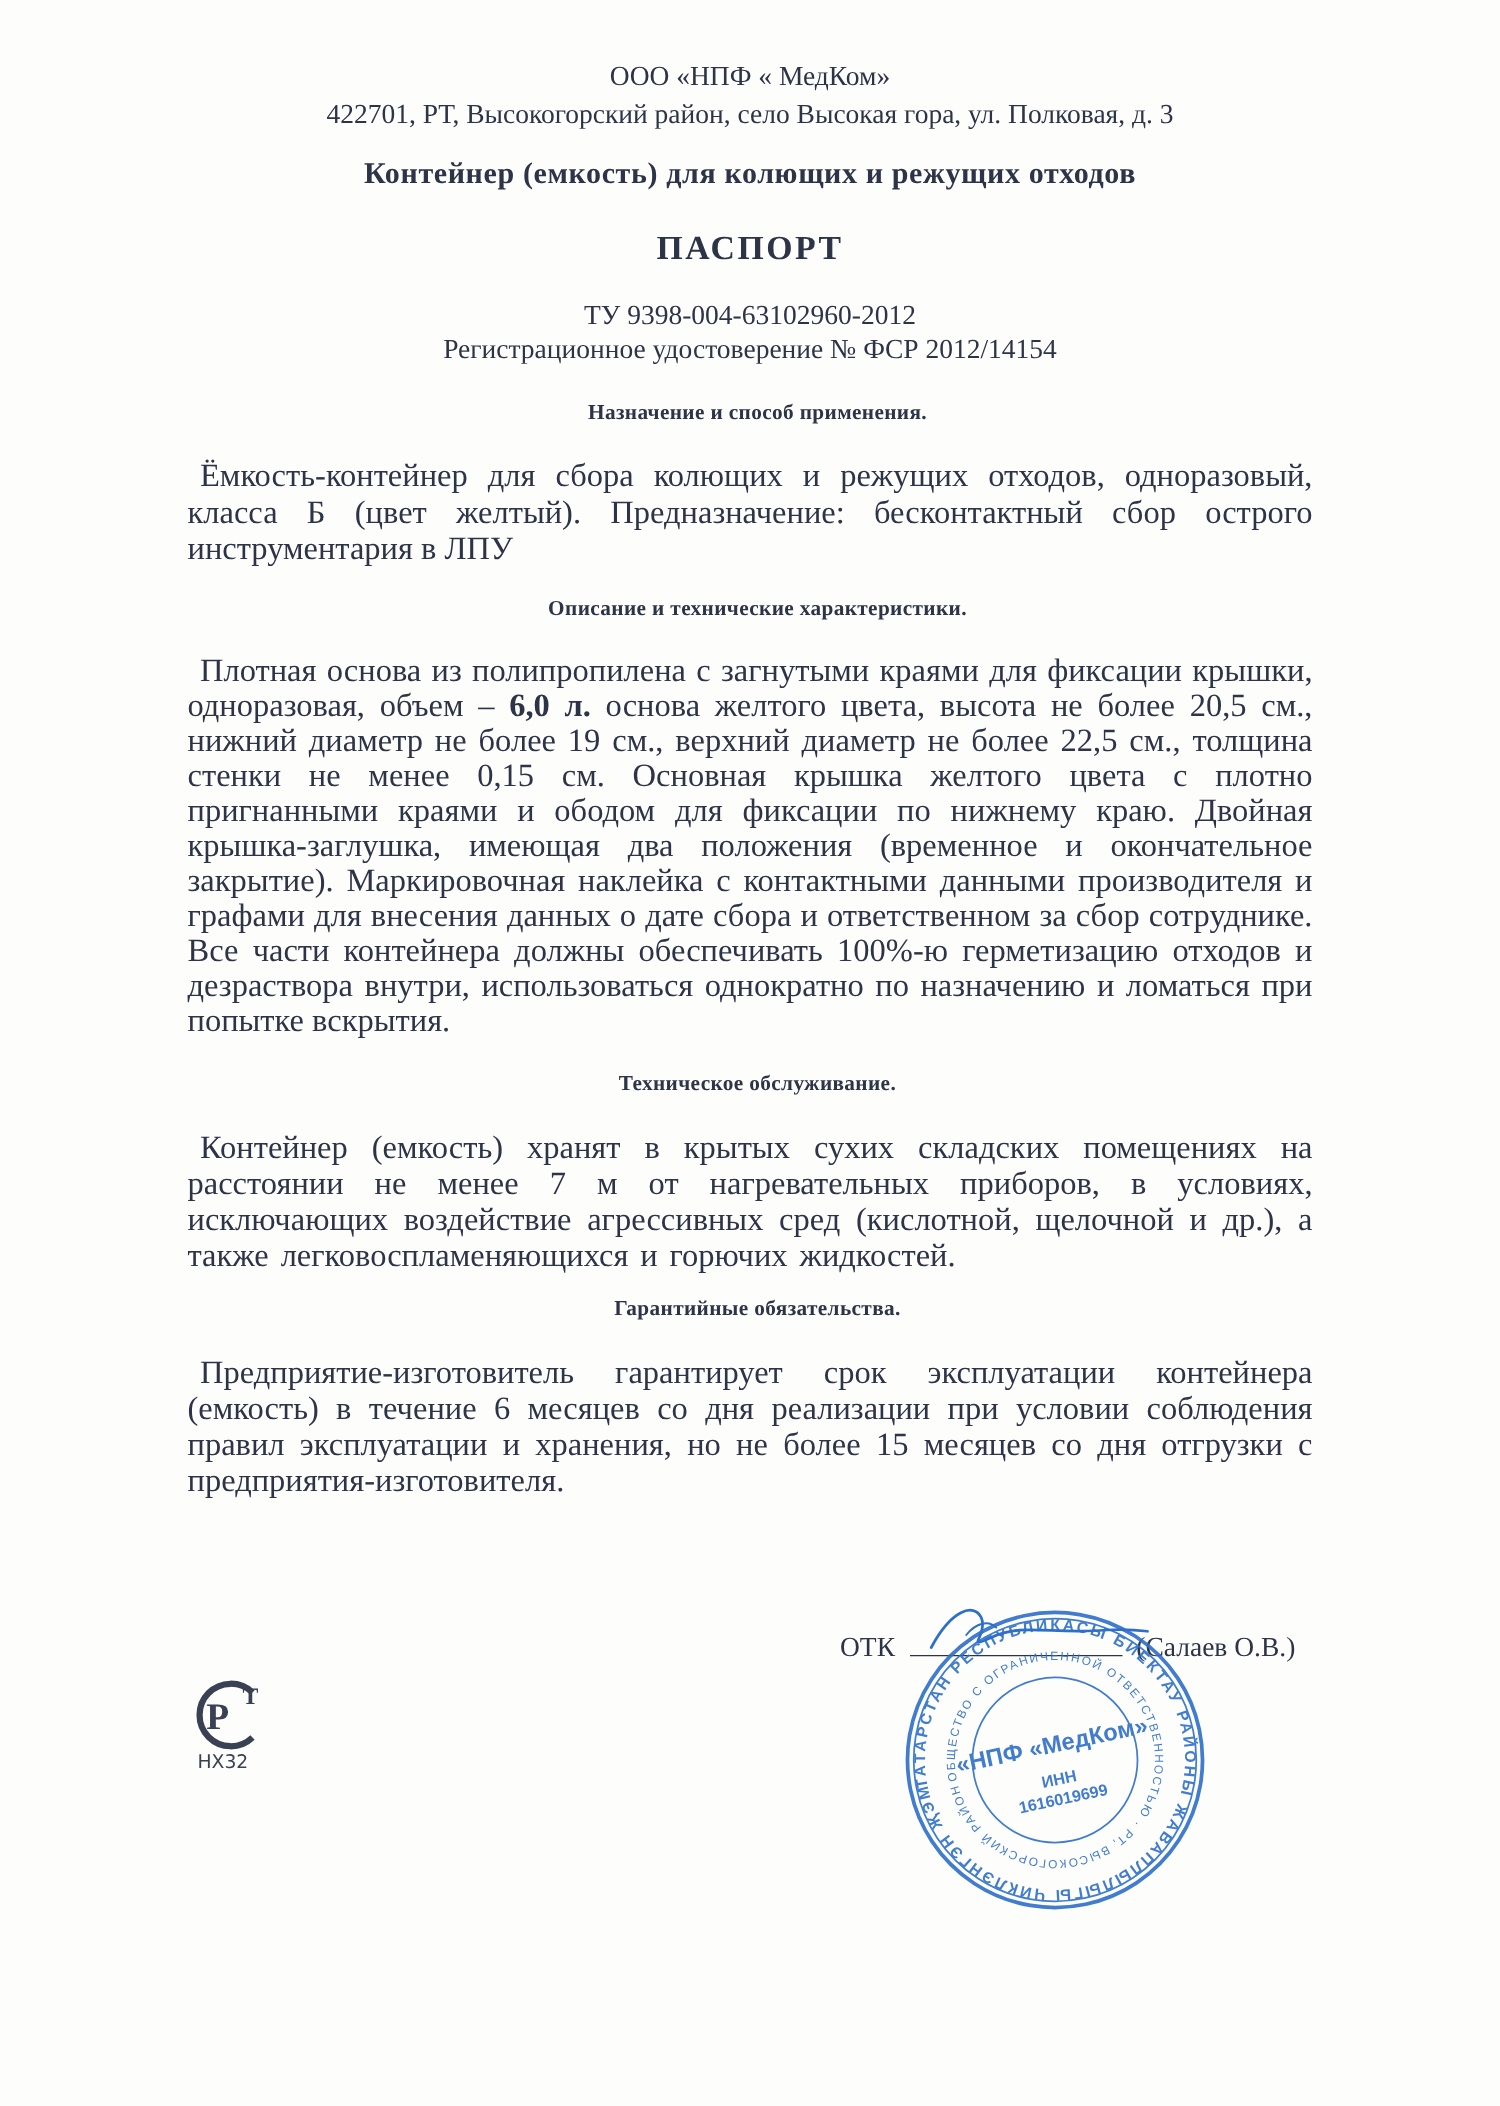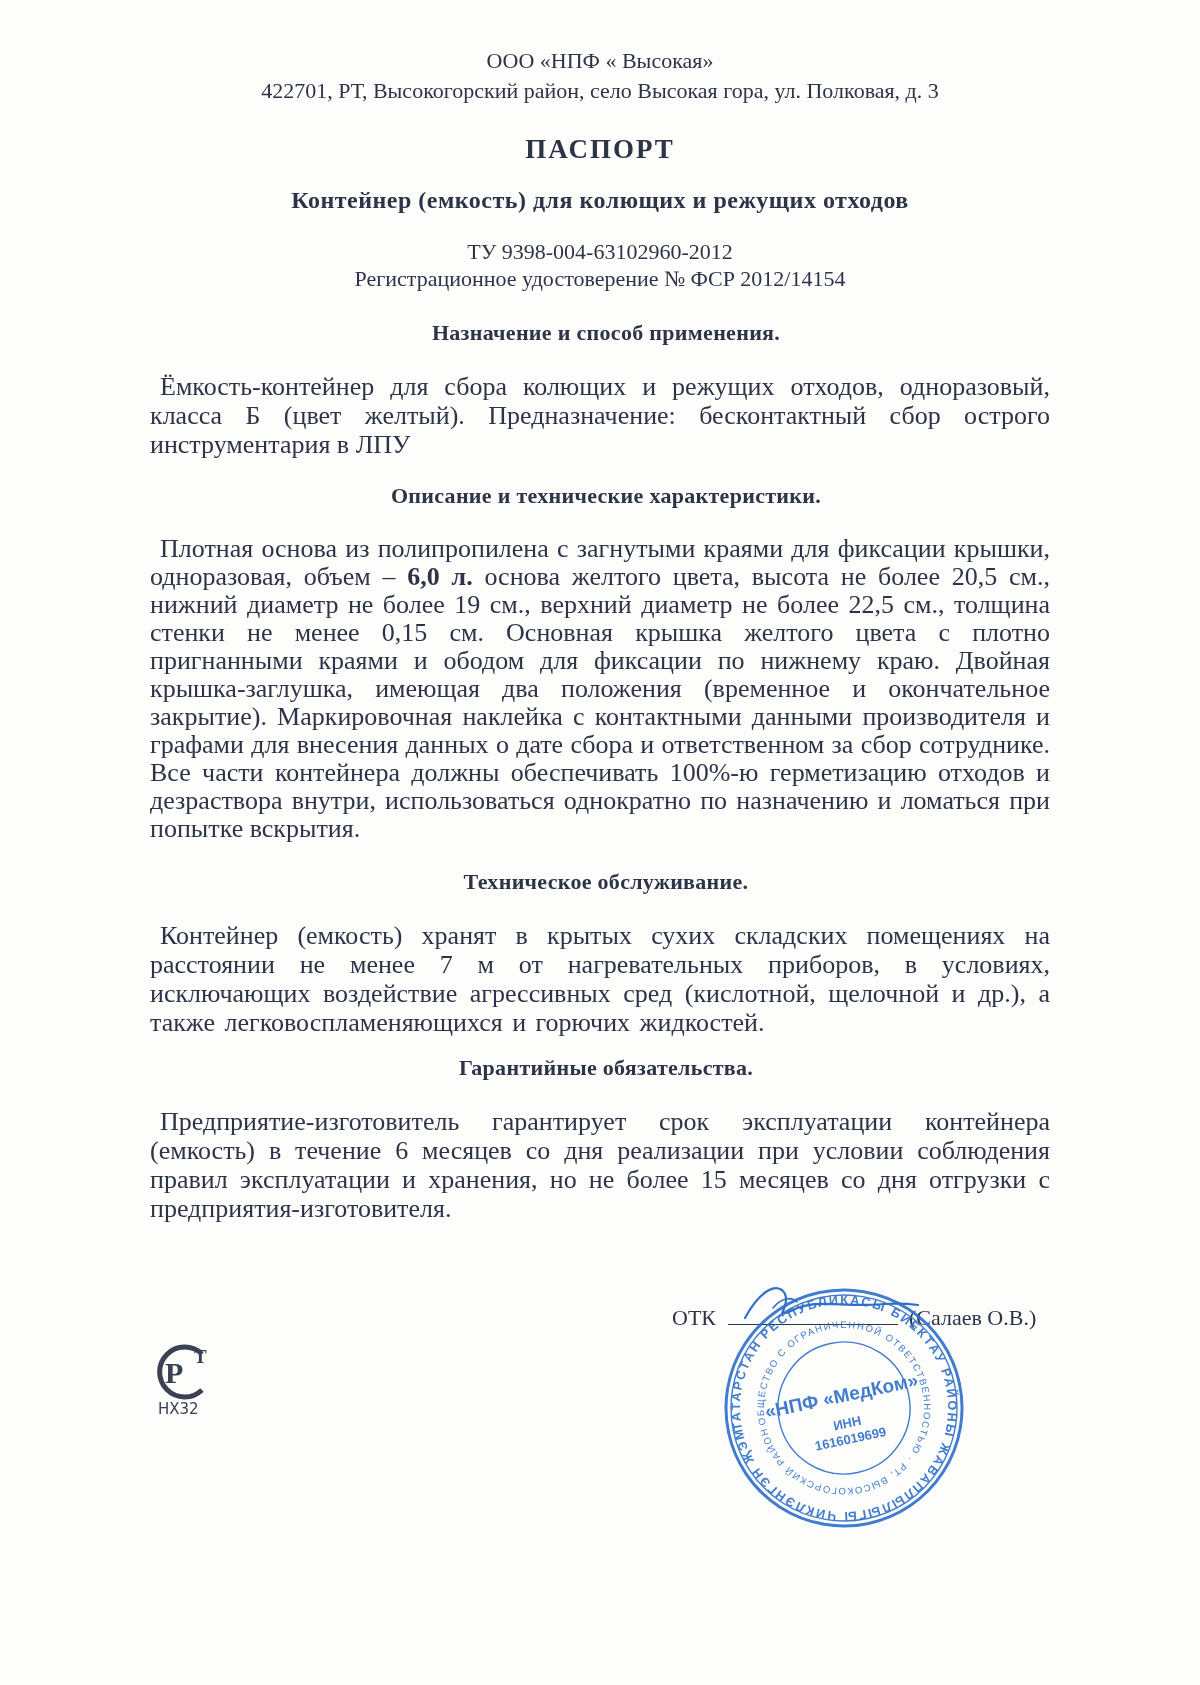--- a/index.html
+++ b/index.html
@@ -13,21 +13,21 @@
     color: #2d3448;
     font-family: "Liberation Serif", serif;
     overflow: hidden;
   }
   .center { text-align: center; }
   .header-company { padding-top: 48px; font-size: 22px; }
   .header-address { margin-top: 4px; font-size: 22px; }
   .doc-title { margin-top: 30px; font-size: 27px; font-weight: bold; letter-spacing: 2px; }
   .doc-subtitle { margin-top: 22px; font-size: 24px; font-weight: bold; letter-spacing: .5px; }
   .registry { margin-top: 24px; font-size: 22px; line-height: 27px; }
-  .section-heading { text-align: center; font-size: 22px; font-weight: bold; letter-spacing: .3px; margin-left: 12px; }
+  .section-heading { text-align: center; font-size: 17px; font-weight: bold; letter-spacing: .3px; margin-left: 12px; }
   .h1 { margin-top: 28px; }
   .h2 { margin-top: 24px; }
   .h3 { margin-top: 26px; }
   .h4 { margin-top: 18px; }
   .para {
     margin: 26px auto 0;
     width: 900px;
     font-size: 26px;
     line-height: 29px;
     text-align: justify;
@@ -54,25 +54,25 @@
     position: absolute; left: 718px; top: 1282px;
     transform: rotate(-12deg); opacity: .9; z-index: 2;
   }
   .stamp text { font-family: "Liberation Sans", sans-serif; }
 </style>
 </head>
 <body>
 
 <div class="page">
 
-  <div class="center header-company">ООО «НПФ « Высокая»</div>
+  <div class="center header-company">ООО «НПФ « МедКом»</div>
   <div class="center header-address">422701, РТ, Высокогорский район, село Высокая гора, ул. Полковая, д. 3</div>
 
+  <div class="center doc-subtitle">Контейнер (емкость) для колющих и режущих отходов</div>
   <div class="center doc-title">ПАСПОРТ</div>
-  <div class="center doc-subtitle">Контейнер (емкость) для колющих и режущих отходов</div>
 
   <div class="center registry">
     <div>ТУ 9398-004-63102960-2012</div>
     <div>Регистрационное удостоверение № ФСР 2012/14154</div>
   </div>
 
   <div class="section-heading h1">Назначение и способ применения.</div>
   <p class="para">Ёмкость-контейнер для сбора колющих и режущих отходов, одноразовый, класса Б (цвет желтый). Предназначение: бесконтактный сбор острого инструментария в ЛПУ</p>
 
   <div class="section-heading h2">Описание и технические характеристики.</div>

